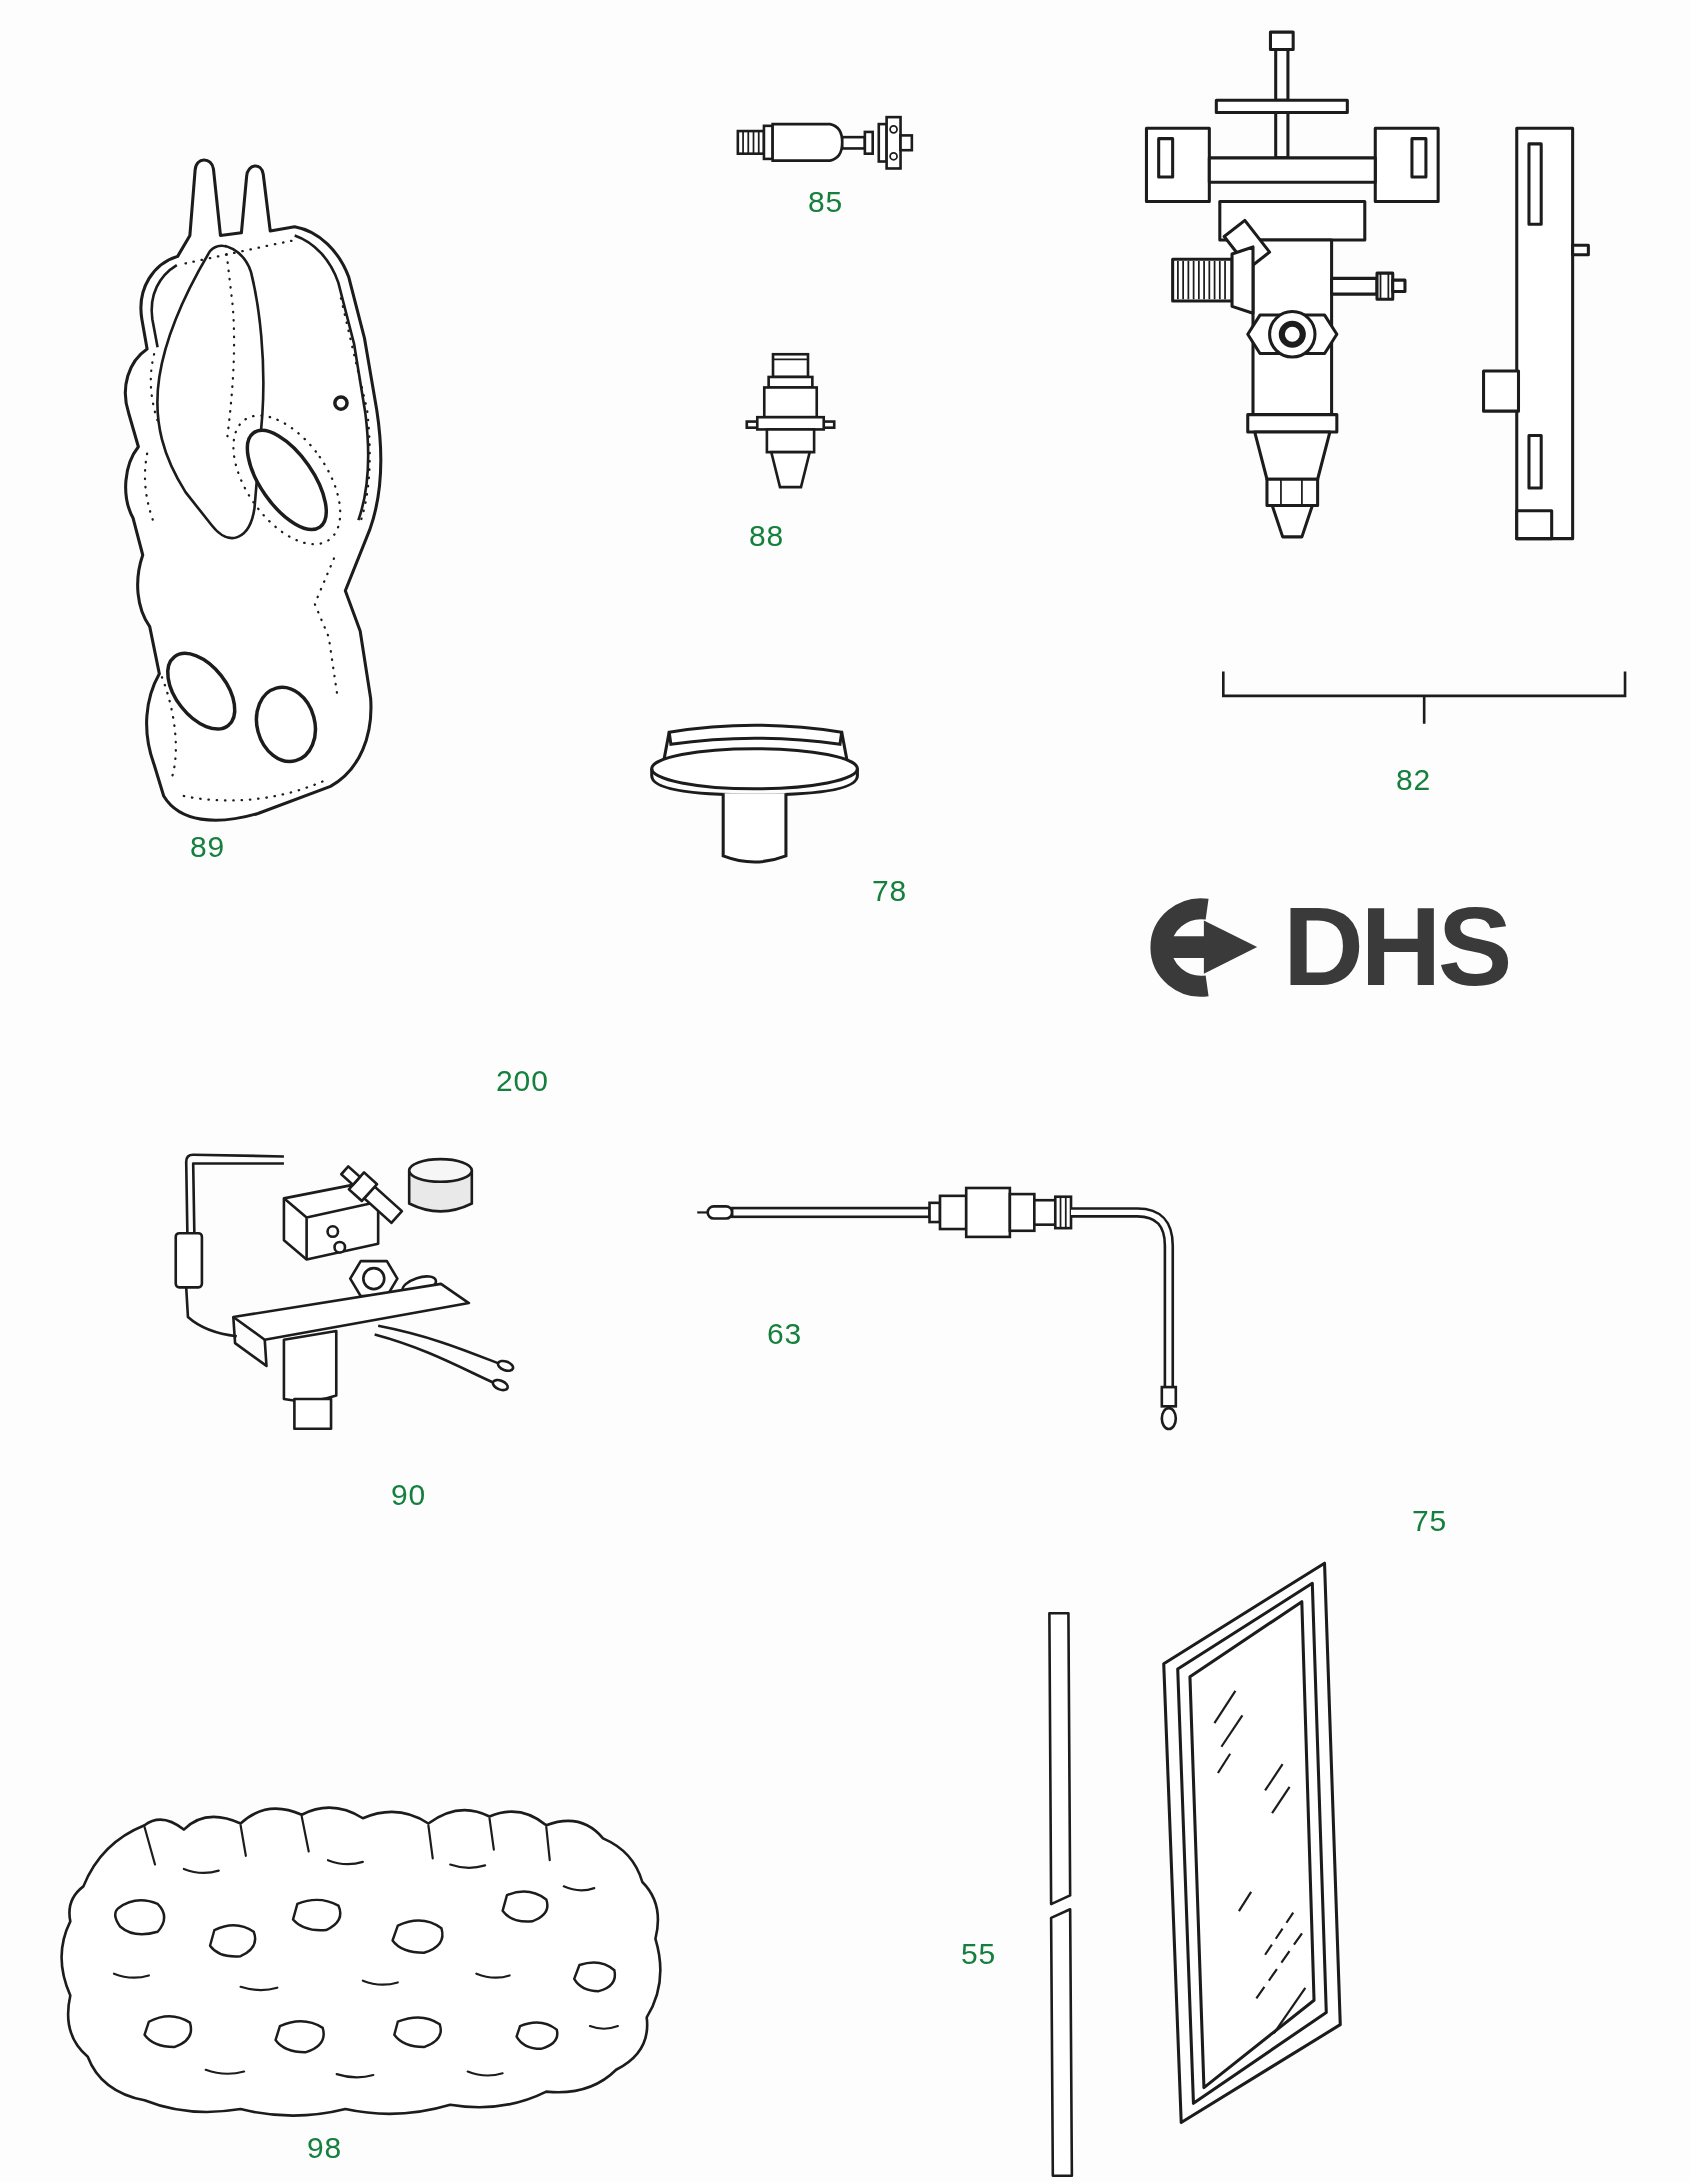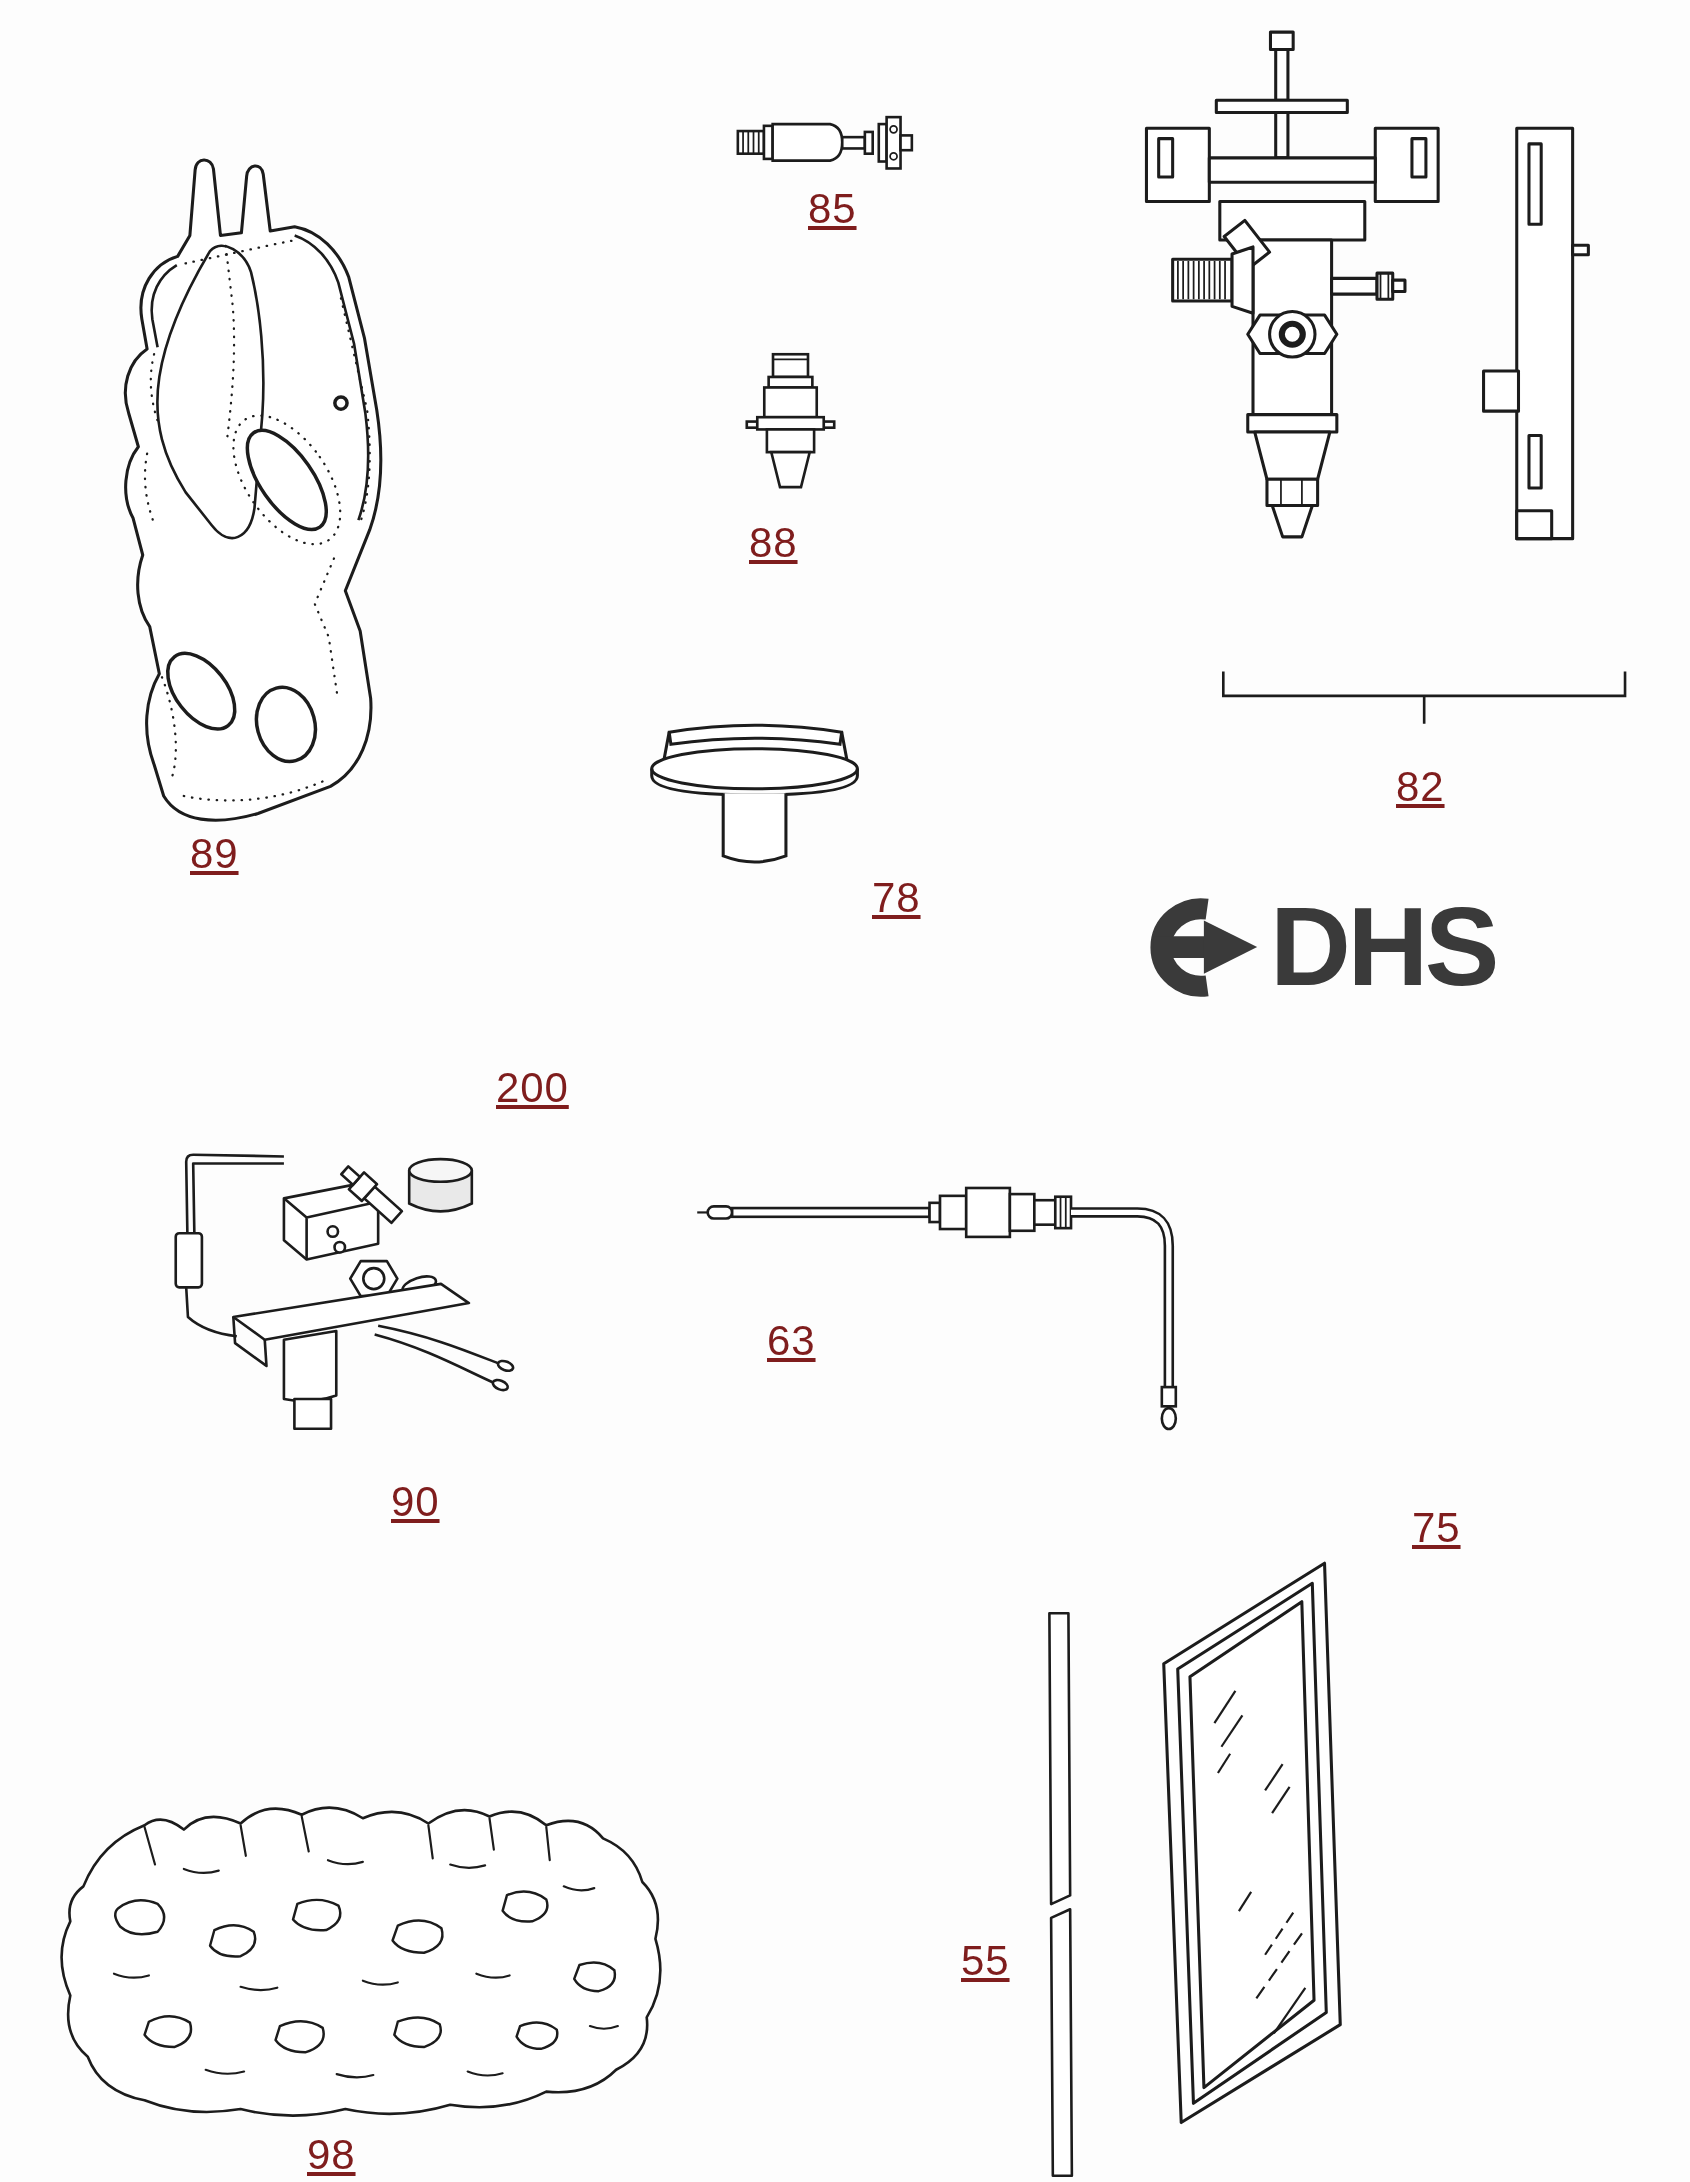--- a/index.html
+++ b/index.html
@@ -7,23 +7,23 @@
   .page {
     position:relative; width:1690px; height:2183px;
     background:#fdfdfd; overflow:hidden;
     font-family:"Liberation Sans", sans-serif;
   }
   figure.part { position:absolute; margin:0; padding:0; }
   figure.part svg { display:block; }
   .part-label {
     position:absolute;
     font-family:"Liberation Sans", sans-serif;
-    font-size:42px; color:#7f1d1d; letter-spacing:0.9px;text-decoration:underline;
+    font-size:30px; color:#15803d; letter-spacing:0.9px;
   }
-  .logo { position:absolute; left:1125px; top:891px; display:flex; align-items:center; gap:5px; }
+  .logo { position:absolute; left:1125px; top:891px; display:flex; align-items:center; gap:18px; }
   .logo-text {
     font-family:"Liberation Sans", sans-serif;
     font-size:112px; font-weight:700; letter-spacing:-3.5px;
     color:#3a3a3a; line-height:1;
   }
 </style>
 </head>
 <body>
 
 <div class="page">

